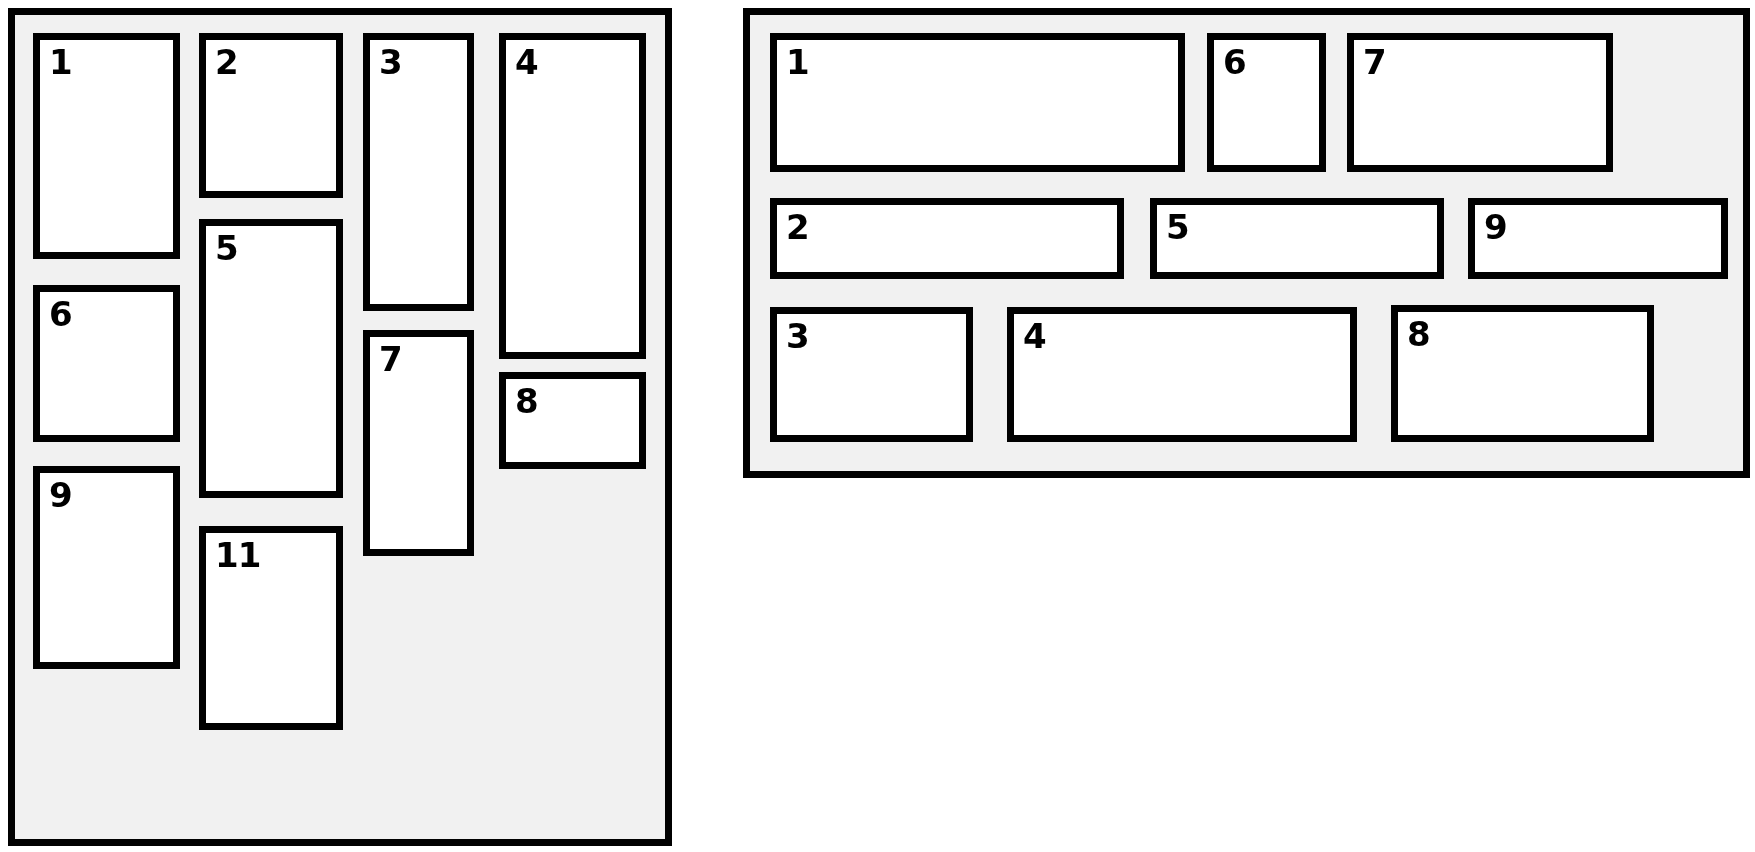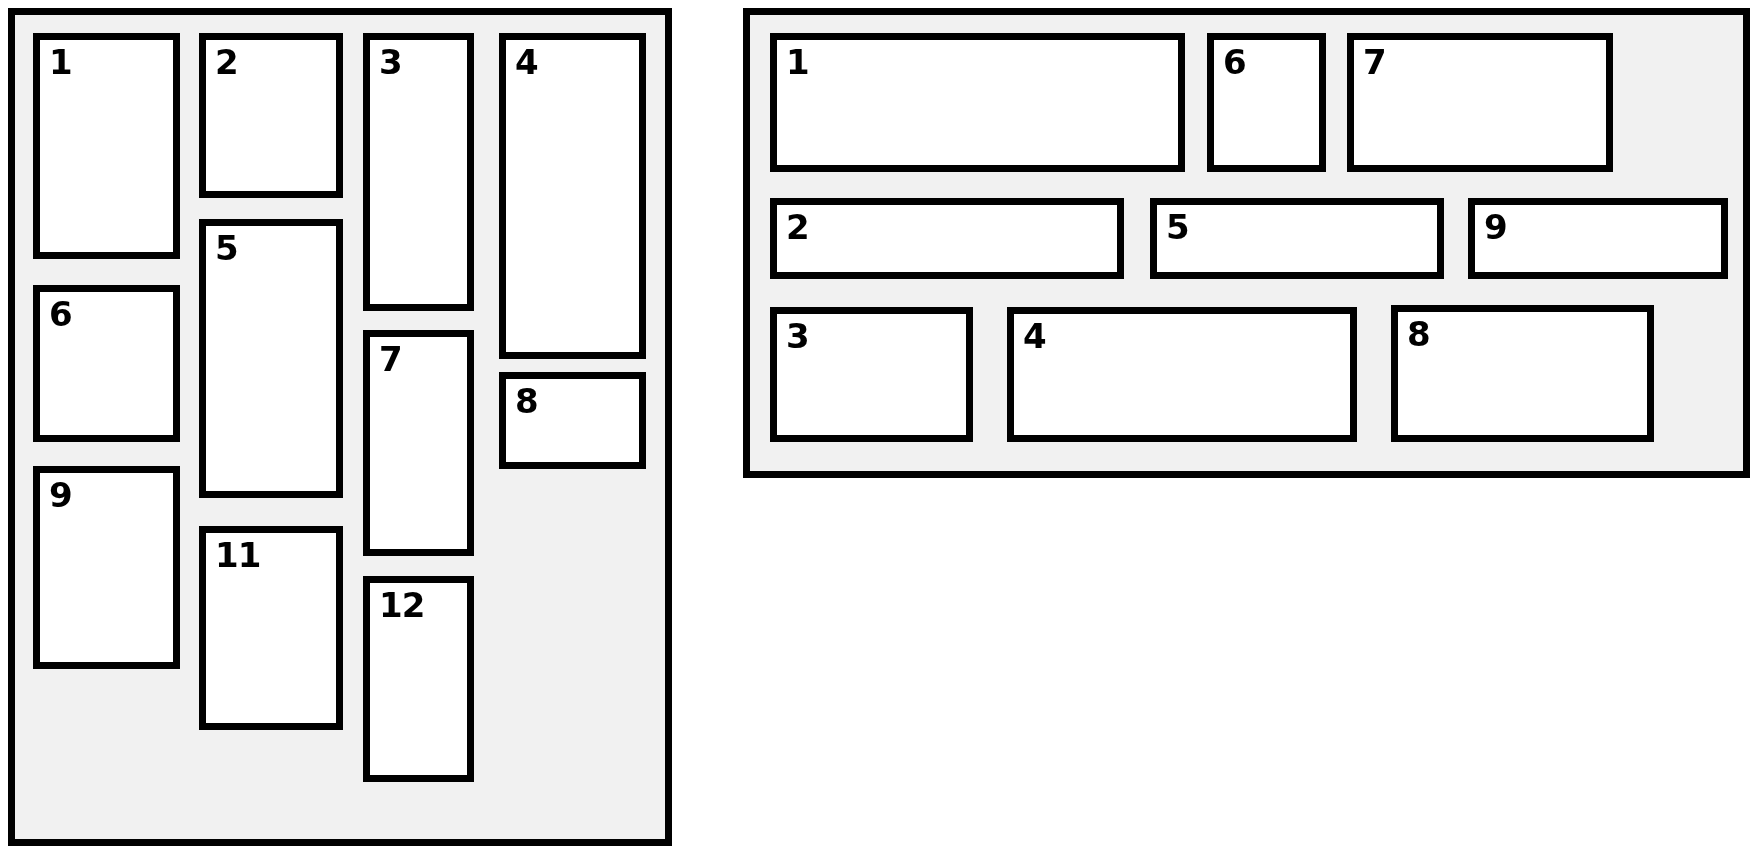--- a/index.html
+++ b/index.html
@@ -48,21 +48,20 @@
     <div class="box" style="left:18px;top:18px;width:147px;height:226px"><span class="label">1</span></div>
     <div class="box" style="left:184px;top:18px;width:144px;height:165px"><span class="label">2</span></div>
     <div class="box" style="left:348px;top:18px;width:111px;height:278px"><span class="label">3</span></div>
     <div class="box" style="left:484px;top:18px;width:147px;height:326px"><span class="label">4</span></div>
     <div class="box" style="left:184px;top:204px;width:144px;height:279px"><span class="label">5</span></div>
     <div class="box" style="left:18px;top:270px;width:147px;height:157px"><span class="label">6</span></div>
     <div class="box" style="left:348px;top:315px;width:111px;height:226px"><span class="label">7</span></div>
     <div class="box" style="left:484px;top:357px;width:147px;height:97px"><span class="label">8</span></div>
     <div class="box" style="left:18px;top:451px;width:147px;height:203px"><span class="label">9</span></div>
     <div class="box" style="left:184px;top:511px;width:144px;height:204px"><span class="label">11</span></div>
-    <div class="box" style="left:348px;top:561px;width:111px;height:206px"><span class="label">12</span></div>
   </section>
 
   <section class="panel" style="left:743px;top:8px;width:1007px;height:470px">
     <div class="box" style="left:20px;top:18px;width:415px;height:139px"><span class="label">1</span></div>
     <div class="box" style="left:457px;top:18px;width:119px;height:139px"><span class="label">6</span></div>
     <div class="box" style="left:597px;top:18px;width:266px;height:139px"><span class="label">7</span></div>
     <div class="box" style="left:20px;top:183px;width:354px;height:81px"><span class="label">2</span></div>
     <div class="box" style="left:400px;top:183px;width:294px;height:81px"><span class="label">5</span></div>
     <div class="box" style="left:718px;top:183px;width:260px;height:81px"><span class="label">9</span></div>
     <div class="box" style="left:20px;top:292px;width:203px;height:135px"><span class="label">3</span></div>

